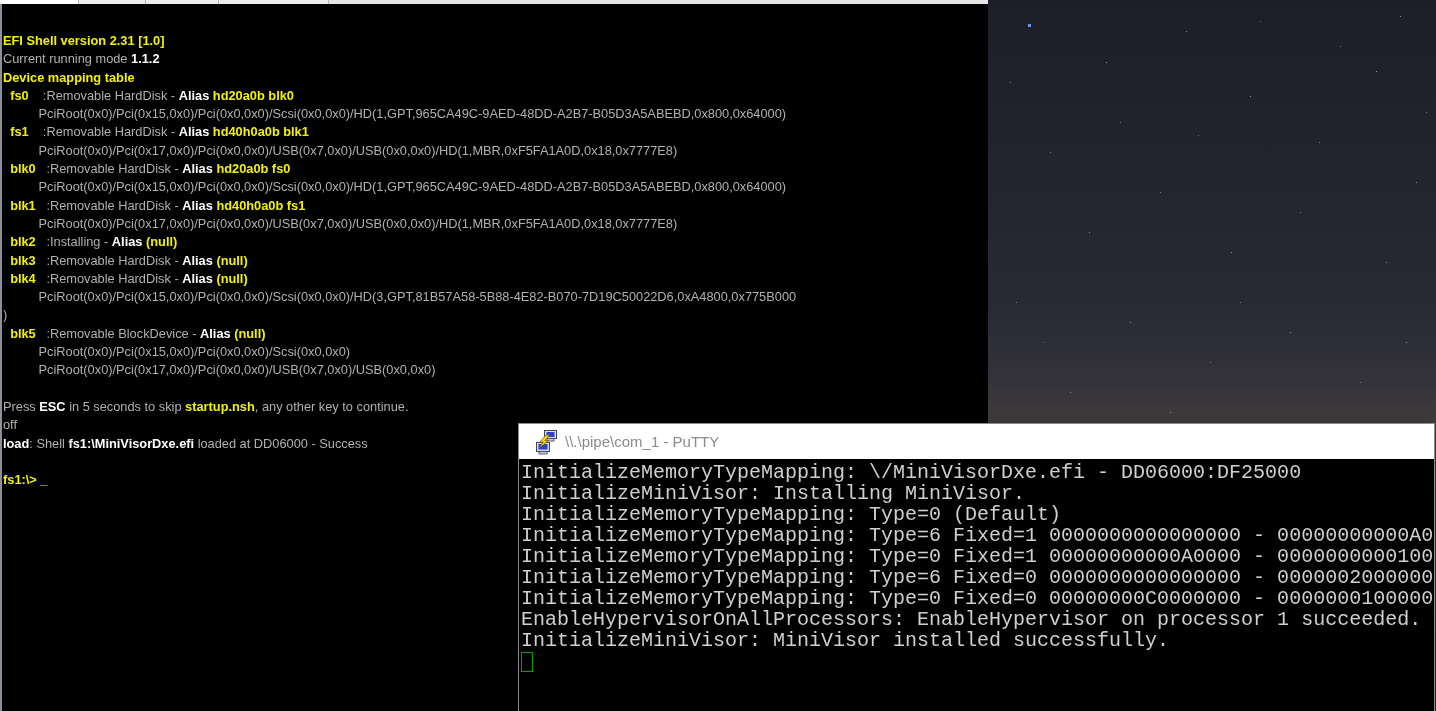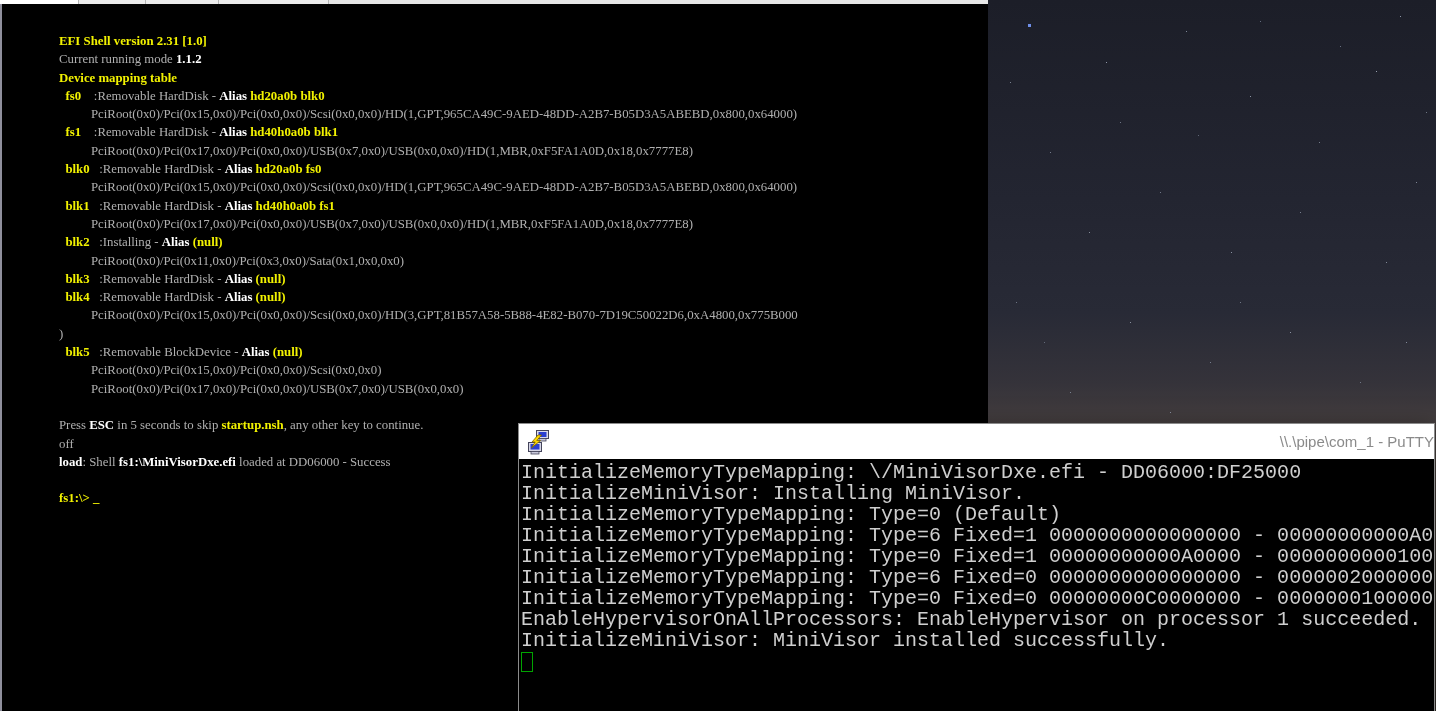--- a/index.html
+++ b/index.html
@@ -46,39 +46,38 @@
       #b4b4b4 218px, #b4b4b4 219px,
       #ececec 219px, #ececec 328px,
       #b4b4b4 328px, #b4b4b4 329px,
       #e6e6e6 329px, #e6e6e6 100%);
   }
   #efi-left-edge{
     position:absolute;left:0;top:4px;width:2px;height:707px;background:#8f8f9c;
   }
   #efi-screen{
     position:absolute;left:3px;top:4px;width:985px;height:707px;
-    padding:28px 0 0 10px;box-sizing:border-box;overflow:hidden;
-    font-family:Liberation Serif, serif;
+    padding:28px 0 0 0;box-sizing:border-box;overflow:hidden;
+    font-family:Liberation Sans, sans-serif;
     font-size:12.8px;
-    margin-left:46px;
   }
   .efi-line{height:18.3px;line-height:18.3px;white-space:pre;}
   .c-y{color:var(--efi-yellow,#f2f200);font-weight:bold;}
   .c-w{color:var(--efi-white,#ffffff);font-weight:bold;}
   .c-g{color:var(--efi-gray,#b0b0b0);}
 
   
   #putty-window{
     position:absolute;left:518px;top:423px;width:915px;height:400px;
     border:1px solid #8b8b8b;background:#000;
     box-shadow:0 6px 22px rgba(0,0,0,0.5);
   }
   #putty-titlebar{
     height:35px;background:var(--titlebar-bg,#ffffff);
-    display:flex;align-items:center;padding-left:8px;justify-content:space-between;
+    display:flex;align-items:center;padding-left:16px;
   }
   #putty-title{
     margin-left:6px;
     font-family:"Liberation Sans","DejaVu Sans",sans-serif;
     font-size:15px;color:var(--titlebar-text,#8a8a8a);
     white-space:pre;
   }
   #putty-screen{
     position:absolute;left:0;top:35px;right:0;bottom:0;
     background:var(--terminal-bg,#000);overflow:hidden;
@@ -112,21 +111,20 @@
         <div class="efi-line"><span class="c-y">Device mapping table</span></div>
         <div class="efi-line"><span class="c-g">  </span><span class="c-y">fs0</span><span class="c-g">    :Removable HardDisk - </span><span class="c-w">Alias </span><span class="c-y">hd20a0b blk0</span></div>
         <div class="efi-line"><span class="c-g">          PciRoot(0x0)/Pci(0x15,0x0)/Pci(0x0,0x0)/Scsi(0x0,0x0)/HD(1,GPT,965CA49C-9AED-48DD-A2B7-B05D3A5ABEBD,0x800,0x64000)</span></div>
         <div class="efi-line"><span class="c-g">  </span><span class="c-y">fs1</span><span class="c-g">    :Removable HardDisk - </span><span class="c-w">Alias </span><span class="c-y">hd40h0a0b blk1</span></div>
         <div class="efi-line"><span class="c-g">          PciRoot(0x0)/Pci(0x17,0x0)/Pci(0x0,0x0)/USB(0x7,0x0)/USB(0x0,0x0)/HD(1,MBR,0xF5FA1A0D,0x18,0x7777E8)</span></div>
         <div class="efi-line"><span class="c-g">  </span><span class="c-y">blk0</span><span class="c-g">   :Removable HardDisk - </span><span class="c-w">Alias </span><span class="c-y">hd20a0b fs0</span></div>
         <div class="efi-line"><span class="c-g">          PciRoot(0x0)/Pci(0x15,0x0)/Pci(0x0,0x0)/Scsi(0x0,0x0)/HD(1,GPT,965CA49C-9AED-48DD-A2B7-B05D3A5ABEBD,0x800,0x64000)</span></div>
         <div class="efi-line"><span class="c-g">  </span><span class="c-y">blk1</span><span class="c-g">   :Removable HardDisk - </span><span class="c-w">Alias </span><span class="c-y">hd40h0a0b fs1</span></div>
         <div class="efi-line"><span class="c-g">          PciRoot(0x0)/Pci(0x17,0x0)/Pci(0x0,0x0)/USB(0x7,0x0)/USB(0x0,0x0)/HD(1,MBR,0xF5FA1A0D,0x18,0x7777E8)</span></div>
         <div class="efi-line"><span class="c-g">  </span><span class="c-y">blk2</span><span class="c-g">   :Installing - </span><span class="c-w">Alias </span><span class="c-y">(null)</span></div>
-        <div class="efi-line"><span class="c-g">          PciRoot(0x0)/Pci(0x11,0x0)/Pci(0x3,0x0)/Sata(0x1,0x0,0x0)</span></div>
         <div class="efi-line"><span class="c-g">  </span><span class="c-y">blk3</span><span class="c-g">   :Removable HardDisk - </span><span class="c-w">Alias </span><span class="c-y">(null)</span></div>
         <div class="efi-line"><span class="c-g">  </span><span class="c-y">blk4</span><span class="c-g">   :Removable HardDisk - </span><span class="c-w">Alias </span><span class="c-y">(null)</span></div>
         <div class="efi-line"><span class="c-g">          PciRoot(0x0)/Pci(0x15,0x0)/Pci(0x0,0x0)/Scsi(0x0,0x0)/HD(3,GPT,81B57A58-5B88-4E82-B070-7D19C50022D6,0xA4800,0x775B000</span></div>
         <div class="efi-line"><span class="c-g">)</span></div>
         <div class="efi-line"><span class="c-g">  </span><span class="c-y">blk5</span><span class="c-g">   :Removable BlockDevice - </span><span class="c-w">Alias </span><span class="c-y">(null)</span></div>
         <div class="efi-line"><span class="c-g">          PciRoot(0x0)/Pci(0x15,0x0)/Pci(0x0,0x0)/Scsi(0x0,0x0)</span></div>
         <div class="efi-line"><span class="c-g">          PciRoot(0x0)/Pci(0x17,0x0)/Pci(0x0,0x0)/USB(0x7,0x0)/USB(0x0,0x0)</span></div>
         <div class="efi-line"> </div>
         <div class="efi-line"><span class="c-g">Press </span><span class="c-w">ESC</span><span class="c-g"> in 5 seconds to skip </span><span class="c-y">startup.nsh</span><span class="c-g">, any other key to continue.</span></div>
         <div class="efi-line"><span class="c-g">off</span></div>

